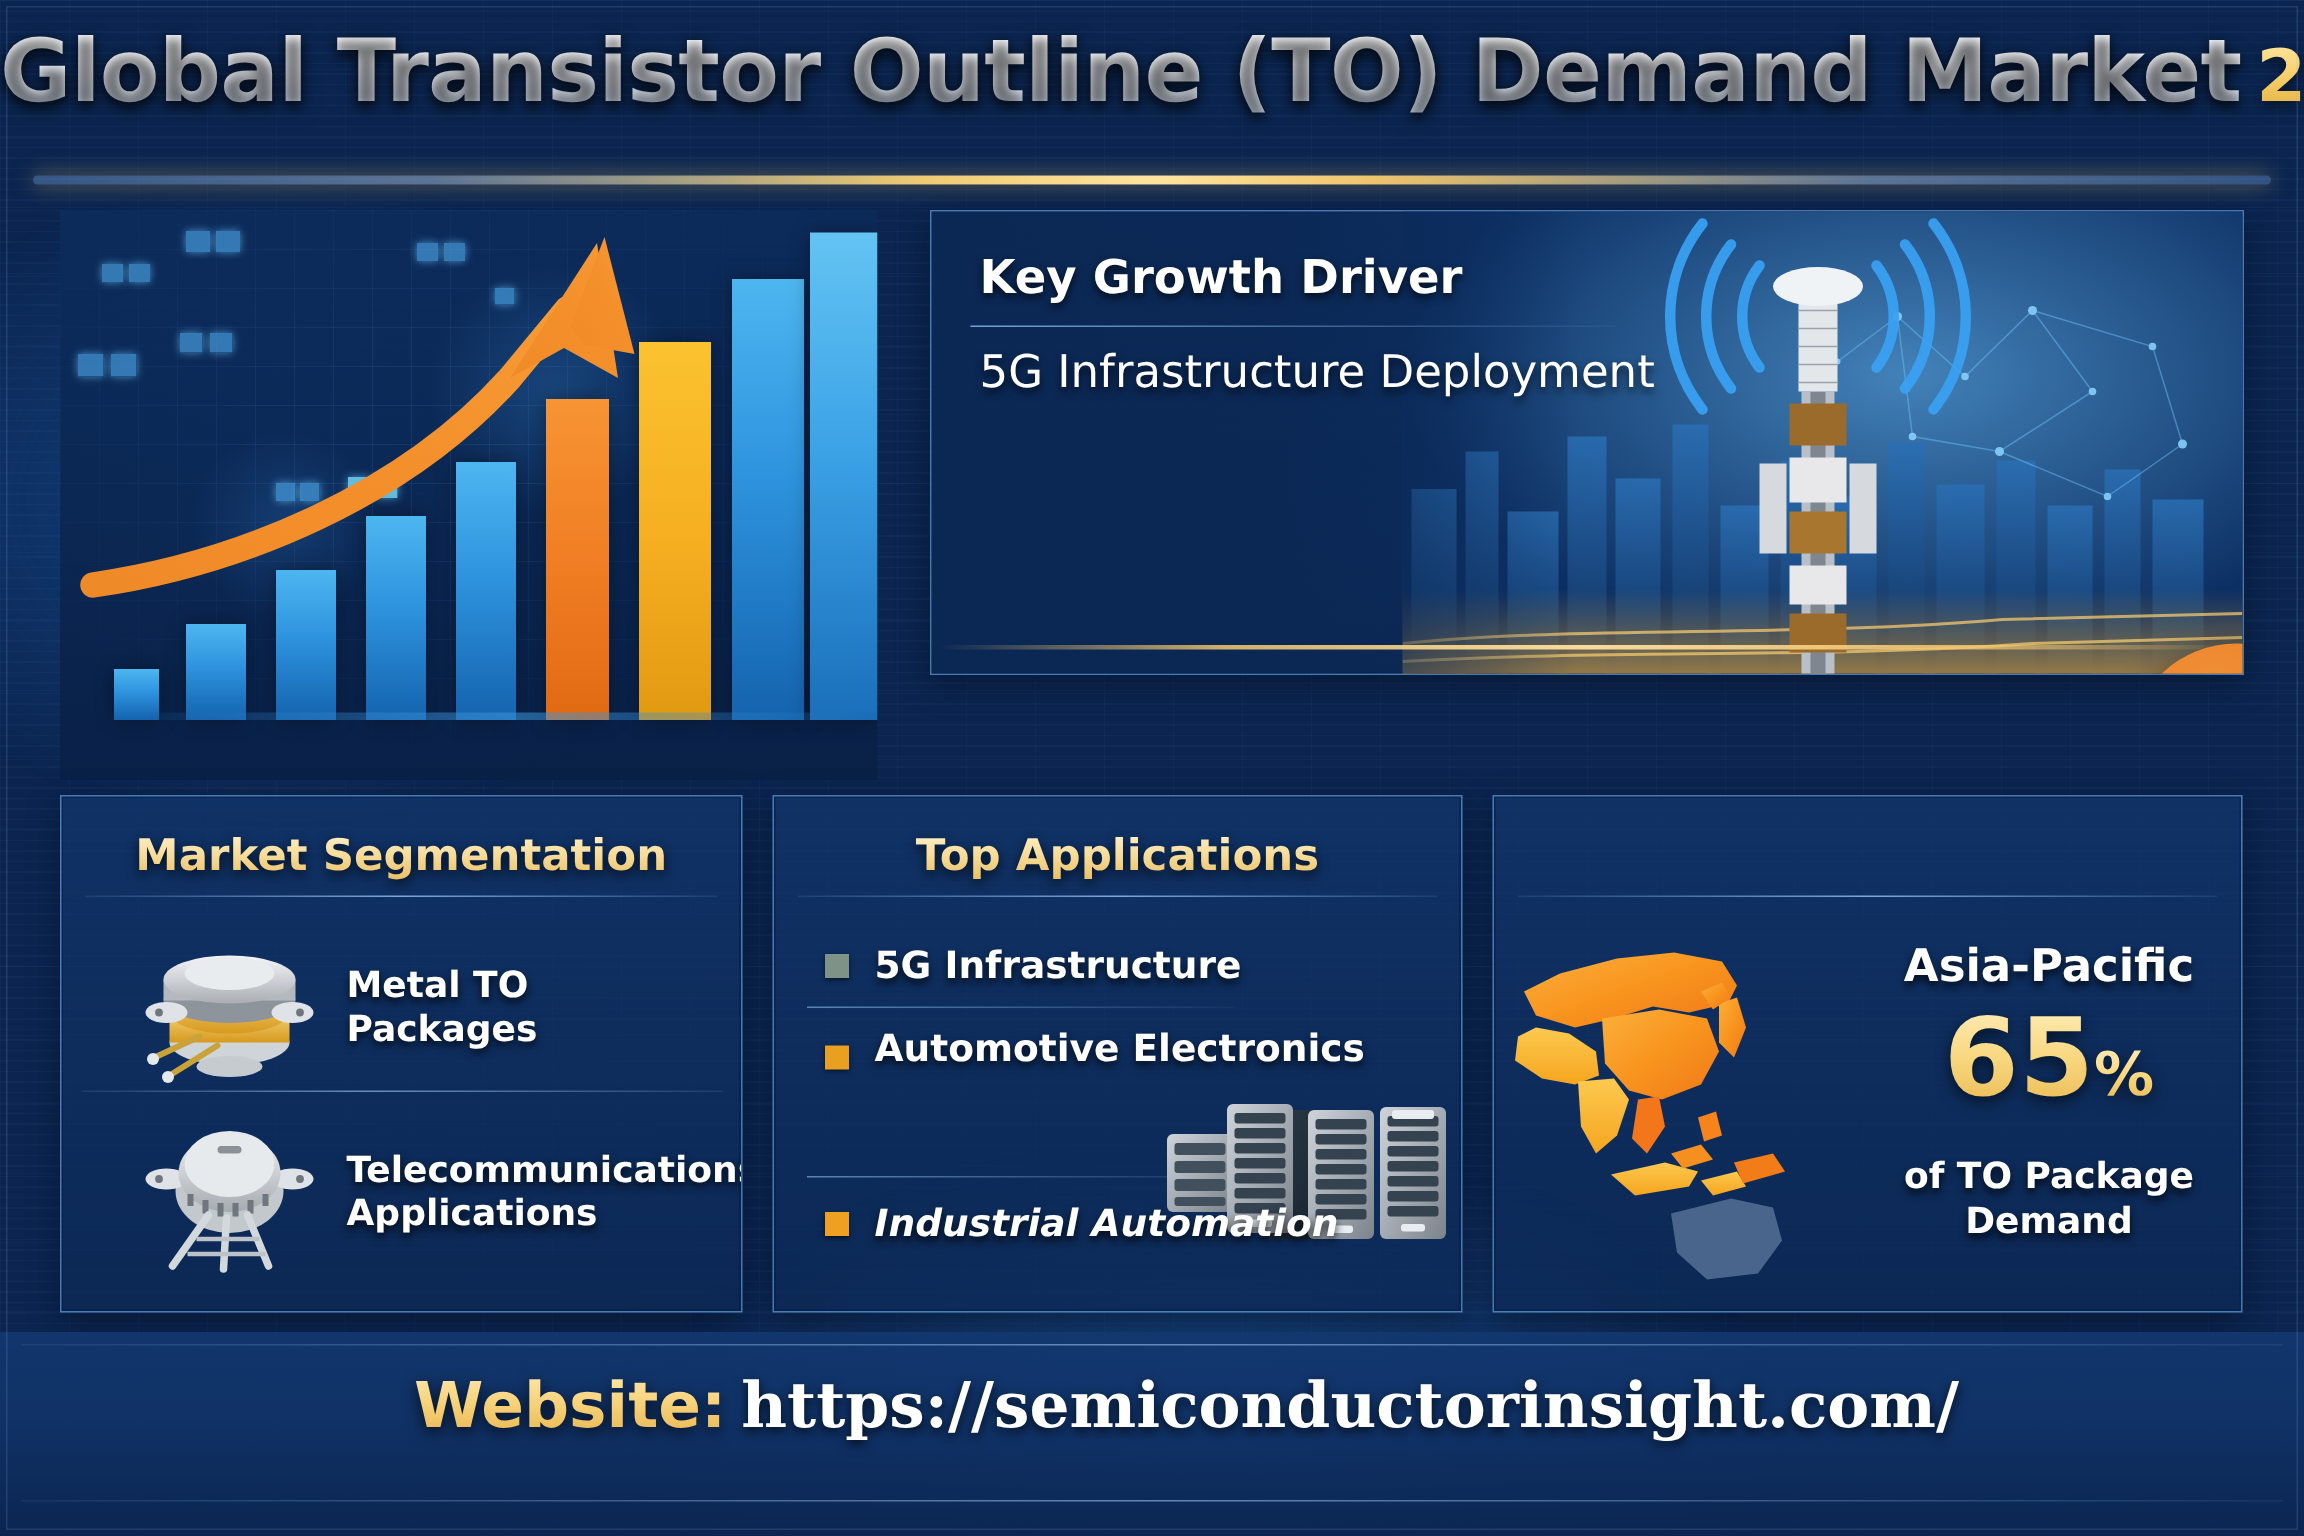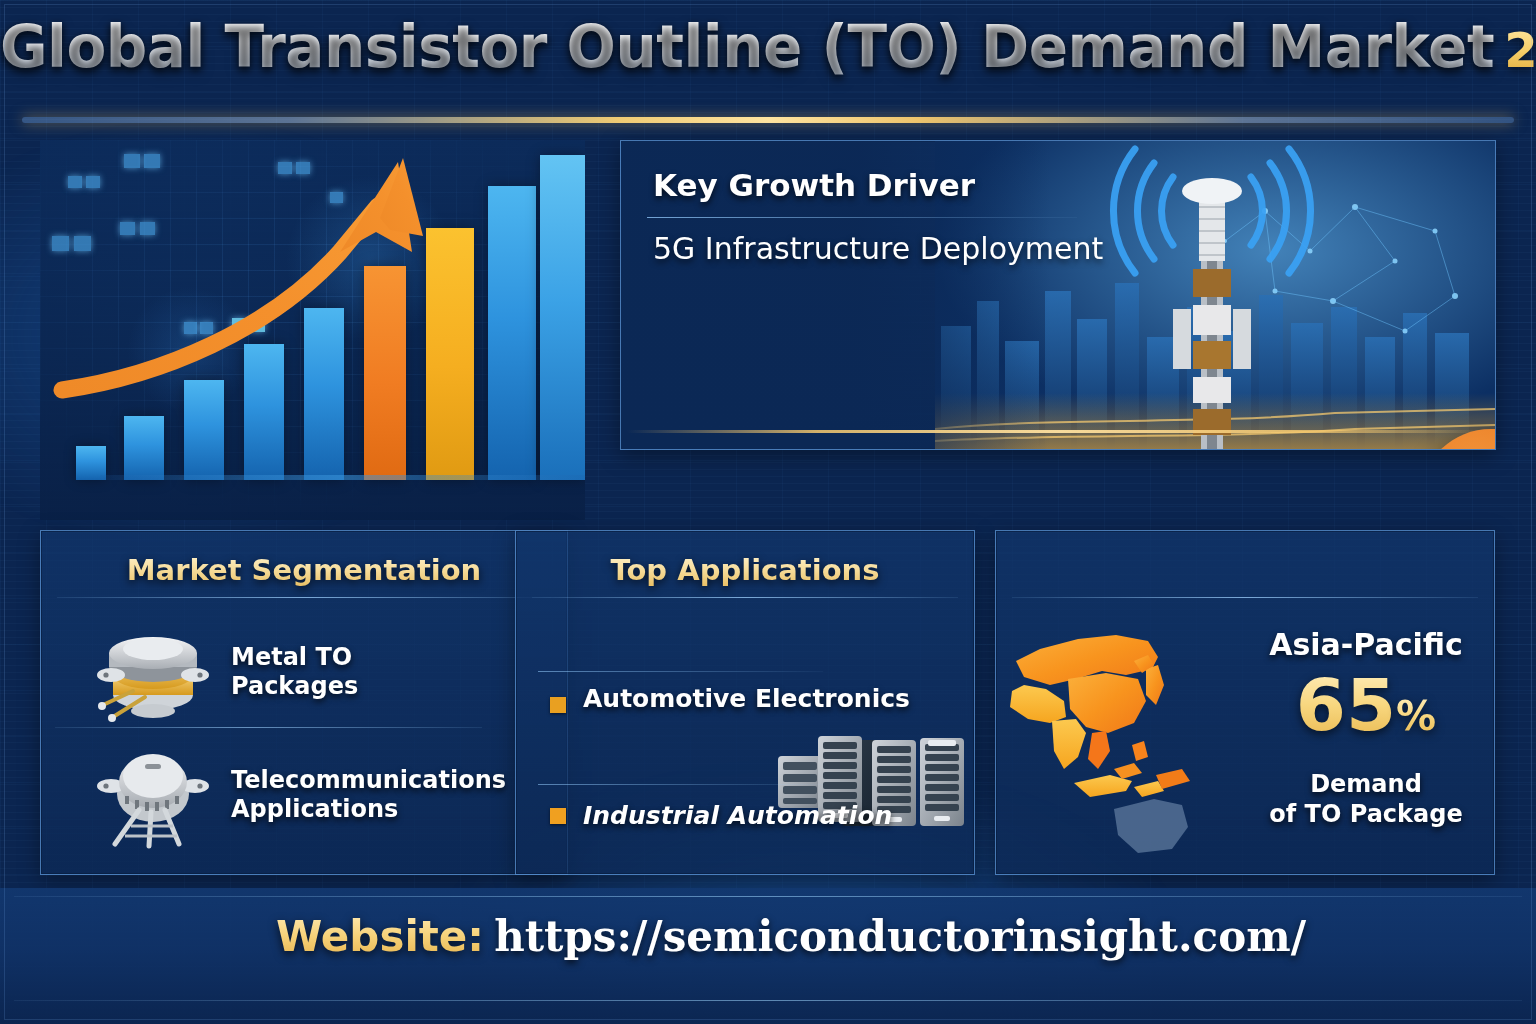--- a/index.html
+++ b/index.html
@@ -177,21 +177,21 @@
     position:absolute; left: 800px; top: 288px; width: 140px; height: 135px;
     transform: translate(0,0);
     border-radius: 50%;
     background: radial-gradient(circle at 38% 32%, #f2953d 0%, #ec8127 55%, #df7418 100%);
     box-shadow: 0 6px 22px rgba(0,0,0,.45);
     display:flex; flex-direction:column; align-items:center; justify-content:center;
     text-align:center; color:#fff;
   }
 
   
-  #seg-panel { left: 40px;  top: 530px; width: 528px; height: 345px; }
+  #seg-panel { left: 40px;  top: 530px; width: 455px; height: 345px; }
   #app-panel { left: 515px; top: 530px; width: 460px; height: 345px; }
   #reg-panel { left: 995px; top: 530px; width: 500px; height: 345px; }
 
   .panel-title {
     position:absolute; left:0; top: 22px; width:100%; text-align:center;
     font-family:"DejaVu Sans", sans-serif; font-weight:700; font-size: 29px;
     background: linear-gradient(180deg,#fff3cf 0%,#f7dd9c 48%,#e9bf63 100%);
     -webkit-background-clip:text; background-clip:text; color:transparent;
     filter: drop-shadow(0 3px 4px rgba(0,0,0,.7));
   }
@@ -606,20 +606,24 @@
         <rect x="149" y="40" width="34" height="7" rx="2"></rect>
         <rect x="149" y="50" width="34" height="7" rx="2"></rect>
         <rect x="149" y="60" width="34" height="7" rx="2"></rect>
         <rect x="149" y="70" width="34" height="7" rx="2"></rect>
         <rect x="149" y="80" width="34" height="7" rx="2"></rect>
       </g>
       <rect x="158" y="92" width="16" height="5" rx="2" fill="#e9edf1"></rect>
       <rect x="152" y="16" width="28" height="6" rx="2" fill="#e9edf1"></rect>
     </svg>
 
+    <div class="app-item" id="app-item-0">
+      <span class="app-bullet" style="background:#7f9287"></span>
+      <span class="app-label">5G Infrastructure</span>
+    </div>
     <div class="app-sep" style="top:140px;"></div>
 
     <div class="app-item" id="app-item-1">
       <span class="app-bullet" style="background:#e9a021"></span>
       <span class="app-label">Automotive Electronics</span>
     </div>
 
     <div class="app-sep" style="top:253px;"></div>
 
     <div class="app-item" id="app-item-3">
@@ -668,22 +672,22 @@
 
         <path d="M108,200 L148,190 L176,196 L182,218 L166,240 L132,244 L112,226 Z" fill="#5d7a9e" opacity=".75"></path>
       </svg>
     </div>
 
     <div id="reg-name">Asia-Pacific</div>
     <div id="reg-pct">
       <span class="num">65</span><span class="sym">%</span>
     </div>
     <div id="reg-sub">
+      <div>of TO Package</div>
       <div>Demand</div>
-      <div>of TO Package</div>
     </div>
   </div>
 
   <div id="footer">
     <div id="footer-line">
       <span class="web-label">Website:</span><span class="web-url">https://semiconductorinsight.com/</span>
     </div>
   </div>
 
   <div id="frame"></div>

